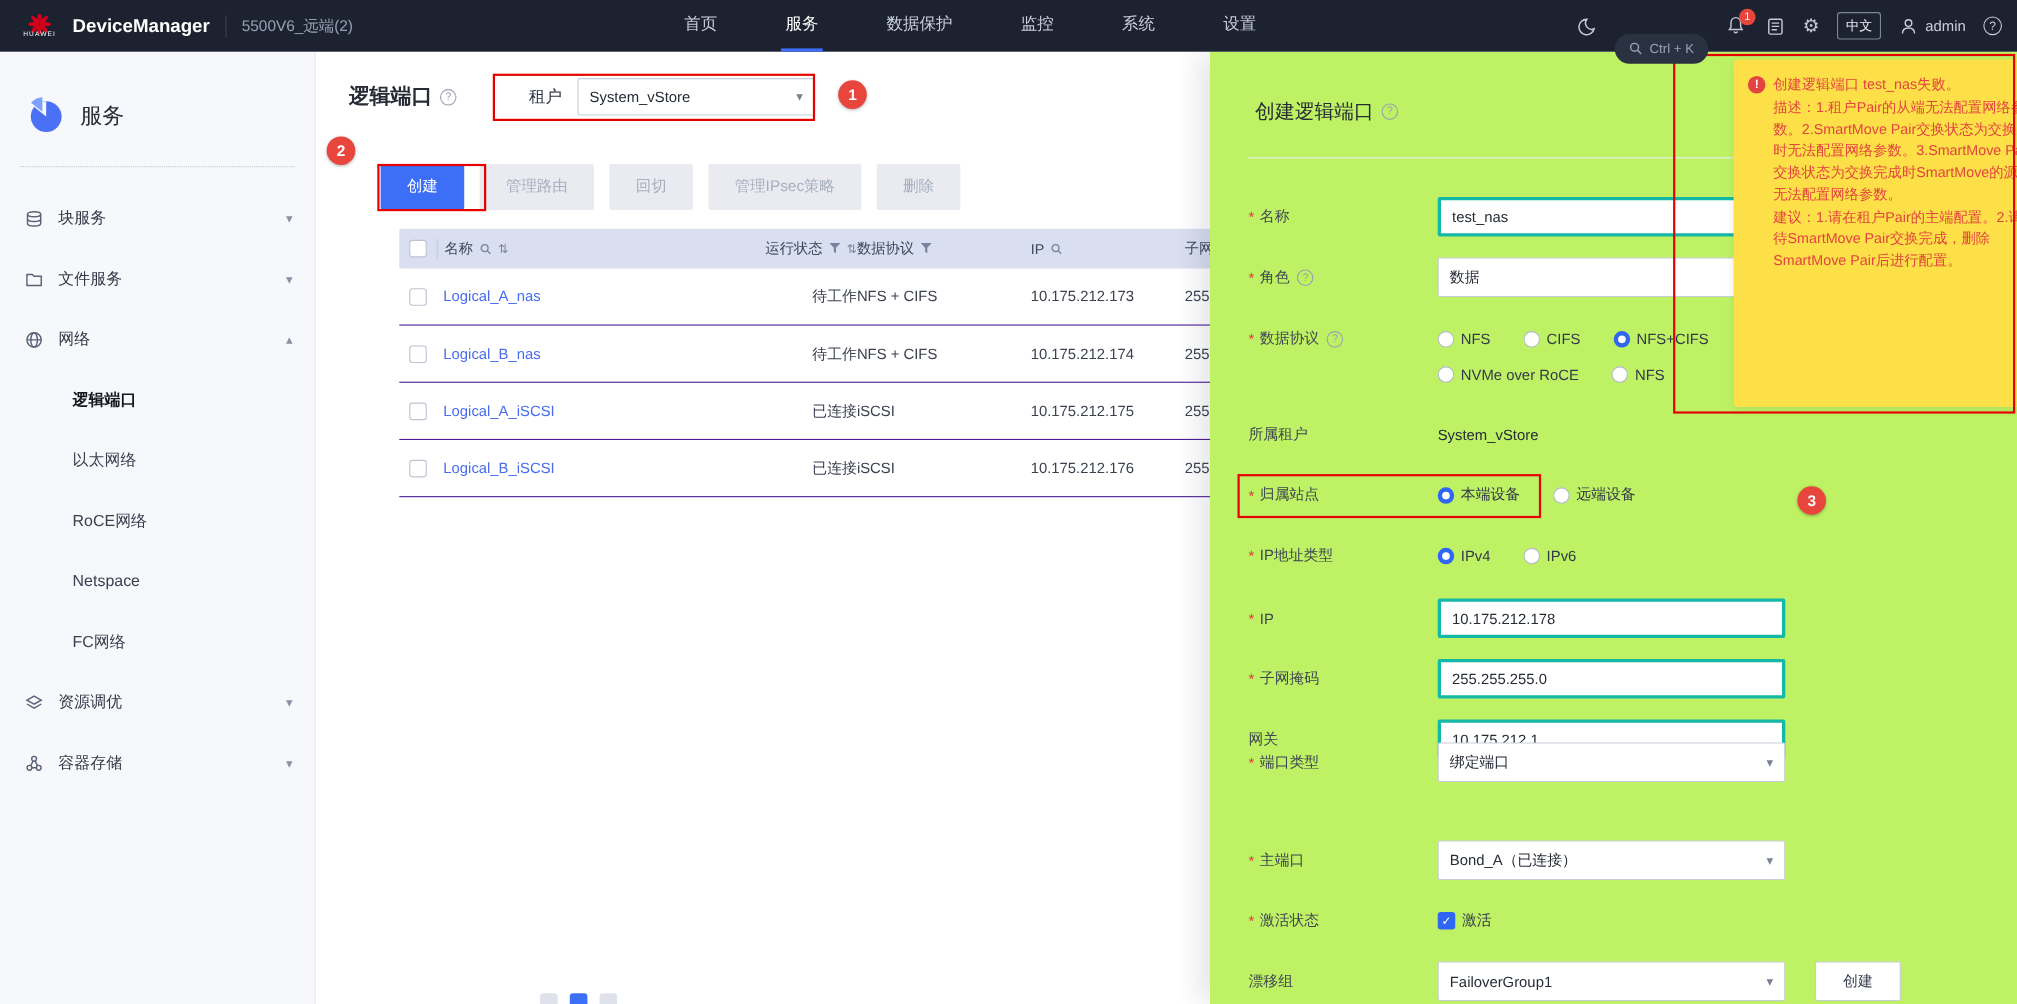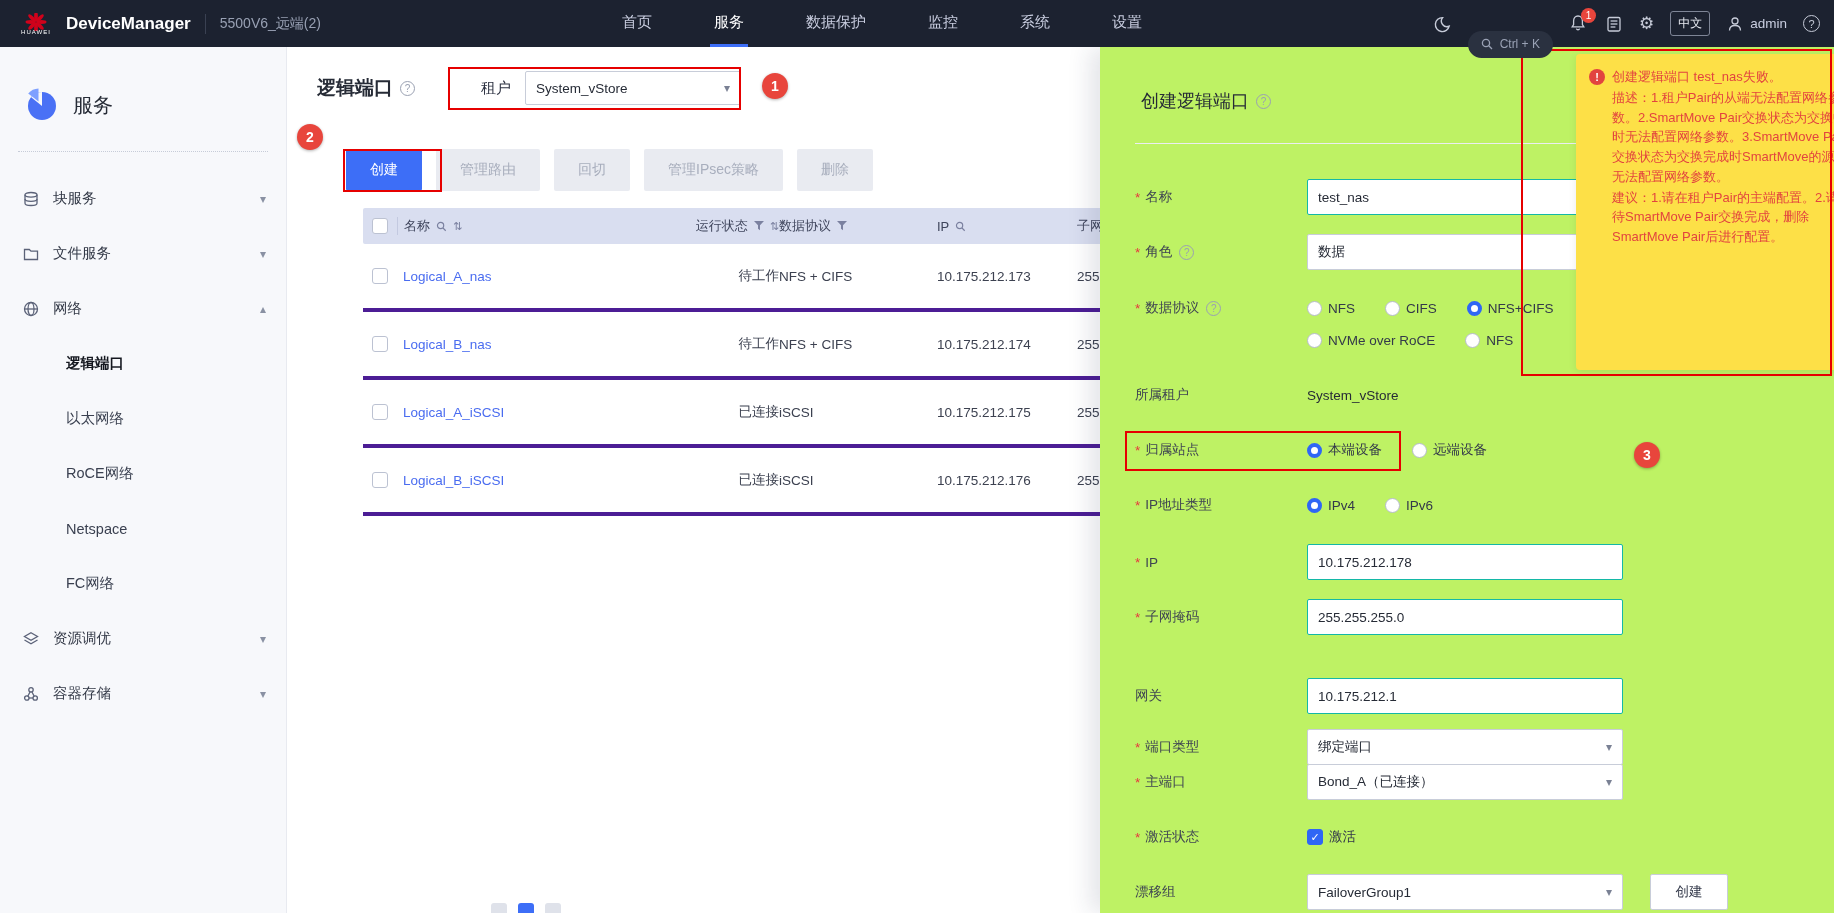--- a/index.html
+++ b/index.html
@@ -55,21 +55,21 @@
   .caret { color:#7a8194; font-size:12px; }
   .caret::after { content:"\25BE"; }
 
   .toolbar { position:absolute; left:59px; top:102px; display:flex; gap:14px; }
   .btn { height:42px; padding:0 24px; border-radius:2px; font-size:14px; border:none; cursor:pointer; font-family:inherit; }
   .btn.primary { background:#3d6ef7; color:#fff; }
   .btn.dim { background:#e9ebf1; color:#a8aebd; }
 
   .table { position:absolute; left:76px; top:161px; width:940px; font-size:13.5px; }
   .thead { height:36px; background:#d9def0; border-radius:2px; display:flex; align-items:center; color:#3f455c; font-size:13px; }
-  .trow { height:68px; display:flex; align-items:center; border-bottom:4px solid #4c1d95; }
+  .trow { height:52px; display:flex; align-items:center; border-bottom:1px solid #4c1d95; }
   .c-check { width:34px; display:flex; justify-content:center; }
   .c-name { width:212px; padding-left:6px; display:flex; align-items:center; gap:6px; }
   .c-status { width:170px; display:flex; align-items:center; gap:6px;justify-content:flex-end; }
   .c-proto { width:158px; display:flex; align-items:center; gap:6px; }
   .c-ip { width:140px; display:flex; align-items:center; gap:6px; }
   .c-subnet { width:200px; white-space:nowrap; overflow:hidden; }
   .thead .c-name { border-left:1px solid #c3c9e0; height:18px; }
   .cb { width:16px; height:16px; border:1px solid #bcc2d2; border-radius:3px; background:#fff; cursor:pointer; }
   .link { color:#4a6cf0; cursor:pointer; }
   .cellv { color:#3c4150; }
@@ -80,21 +80,21 @@
   .pgdot.current { background:#3d6ef7; }
 
   
   .drawer { position:absolute; left:1100px; top:47px; right:0; bottom:0; background:#bef264; box-shadow:-10px 0 22px rgba(30,40,70,.12); z-index:5; }
   .dtitle { position:absolute; left:41px; top:42px; font-size:18px; font-weight:500; color:#262b36; display:flex; align-items:center; }
   .ddiv { position:absolute; left:35px; right:0; top:96px; border-top:1px solid #ebedf3; }
   .frow { position:absolute; left:0; right:0; height:36px; display:flex; align-items:center; }
   .flabel { position:absolute; left:35px; font-size:13.5px; color:#3f4552; display:flex; align-items:center; }
   .req::before { content:"*"; color:#e6393d; margin-right:5px; }
   .fctrl { position:absolute; left:207px; display:flex; align-items:center; }
-  .tinput { width:316px; height:36px; border:1px solid #14b8a6; border-radius:2px; padding:0 10px; font-size:13.5px; color:#262b36; font-family:inherit; background:#fff; }
+  .tinput { width:316px; height:36px; border:3px solid #14b8a6; border-radius:2px; padding:0 10px; font-size:13.5px; color:#262b36; font-family:inherit; background:#fff; }
   .dsel { width:316px; height:36px; border:1px solid #c8cdd9; border-radius:2px; display:flex; align-items:center; justify-content:space-between; padding:0 10px; font-size:13.5px; cursor:pointer; background:#fff; }
   .staticv { font-size:13.5px; color:#262b36; }
   .ropt { display:flex; align-items:center; gap:6px; margin-right:30px; }
   .radio { width:15px; height:15px; border:1px solid #b6bccb; border-radius:50%; background:#fff; cursor:pointer; flex:0 0 auto; }
   .radio.checked { border:4.5px solid #2f66f5; }
   .rlabel { font-size:13.5px; color:#33394a; }
   .cbx { width:16px; height:16px; border:1px solid #b6bccb; border-radius:3px; background:#fff; cursor:pointer; display:flex; align-items:center; justify-content:center; }
   .cbx.checked { background:#2f66f5; border-color:#2f66f5; color:#fff; font-size:11px; }
   .cbx.checked::after { content:"\2713"; }
   .ghostbtn { margin-left:27px; width:78px; height:36px; border:1px solid #c8cdd9; border-radius:2px; background:#fff; font-size:13.5px; color:#33394a; cursor:pointer; font-family:inherit; }
@@ -516,30 +516,30 @@
 
     <div class="frow" style="top:552px">
       <span class="flabel req">
           <span>子网掩码</span>
         </span>
       <div class="fctrl">
           <input class="tinput" value="255.255.255.0" style="">
         </div>
     </div>
 
-    <div class="frow" style="top:631px">
+    <div class="frow" style="top:607px">
       <span class="flabel">
           <span>网关</span>
         </span>
       <div class="fctrl">
           <input class="tinput" value="10.175.212.1" style="">
         </div>
     </div>
 
-    <div class="frow" style="top:682px">
+    <div class="frow" style="top:628px">
       <span class="flabel req">
           <span>端口类型</span>
         </span>
       <div class="fctrl">
         <div class="dsel">
           <span>绑定端口</span>
           <span class="caret"></span>
         </div>
       </div>
     </div>

